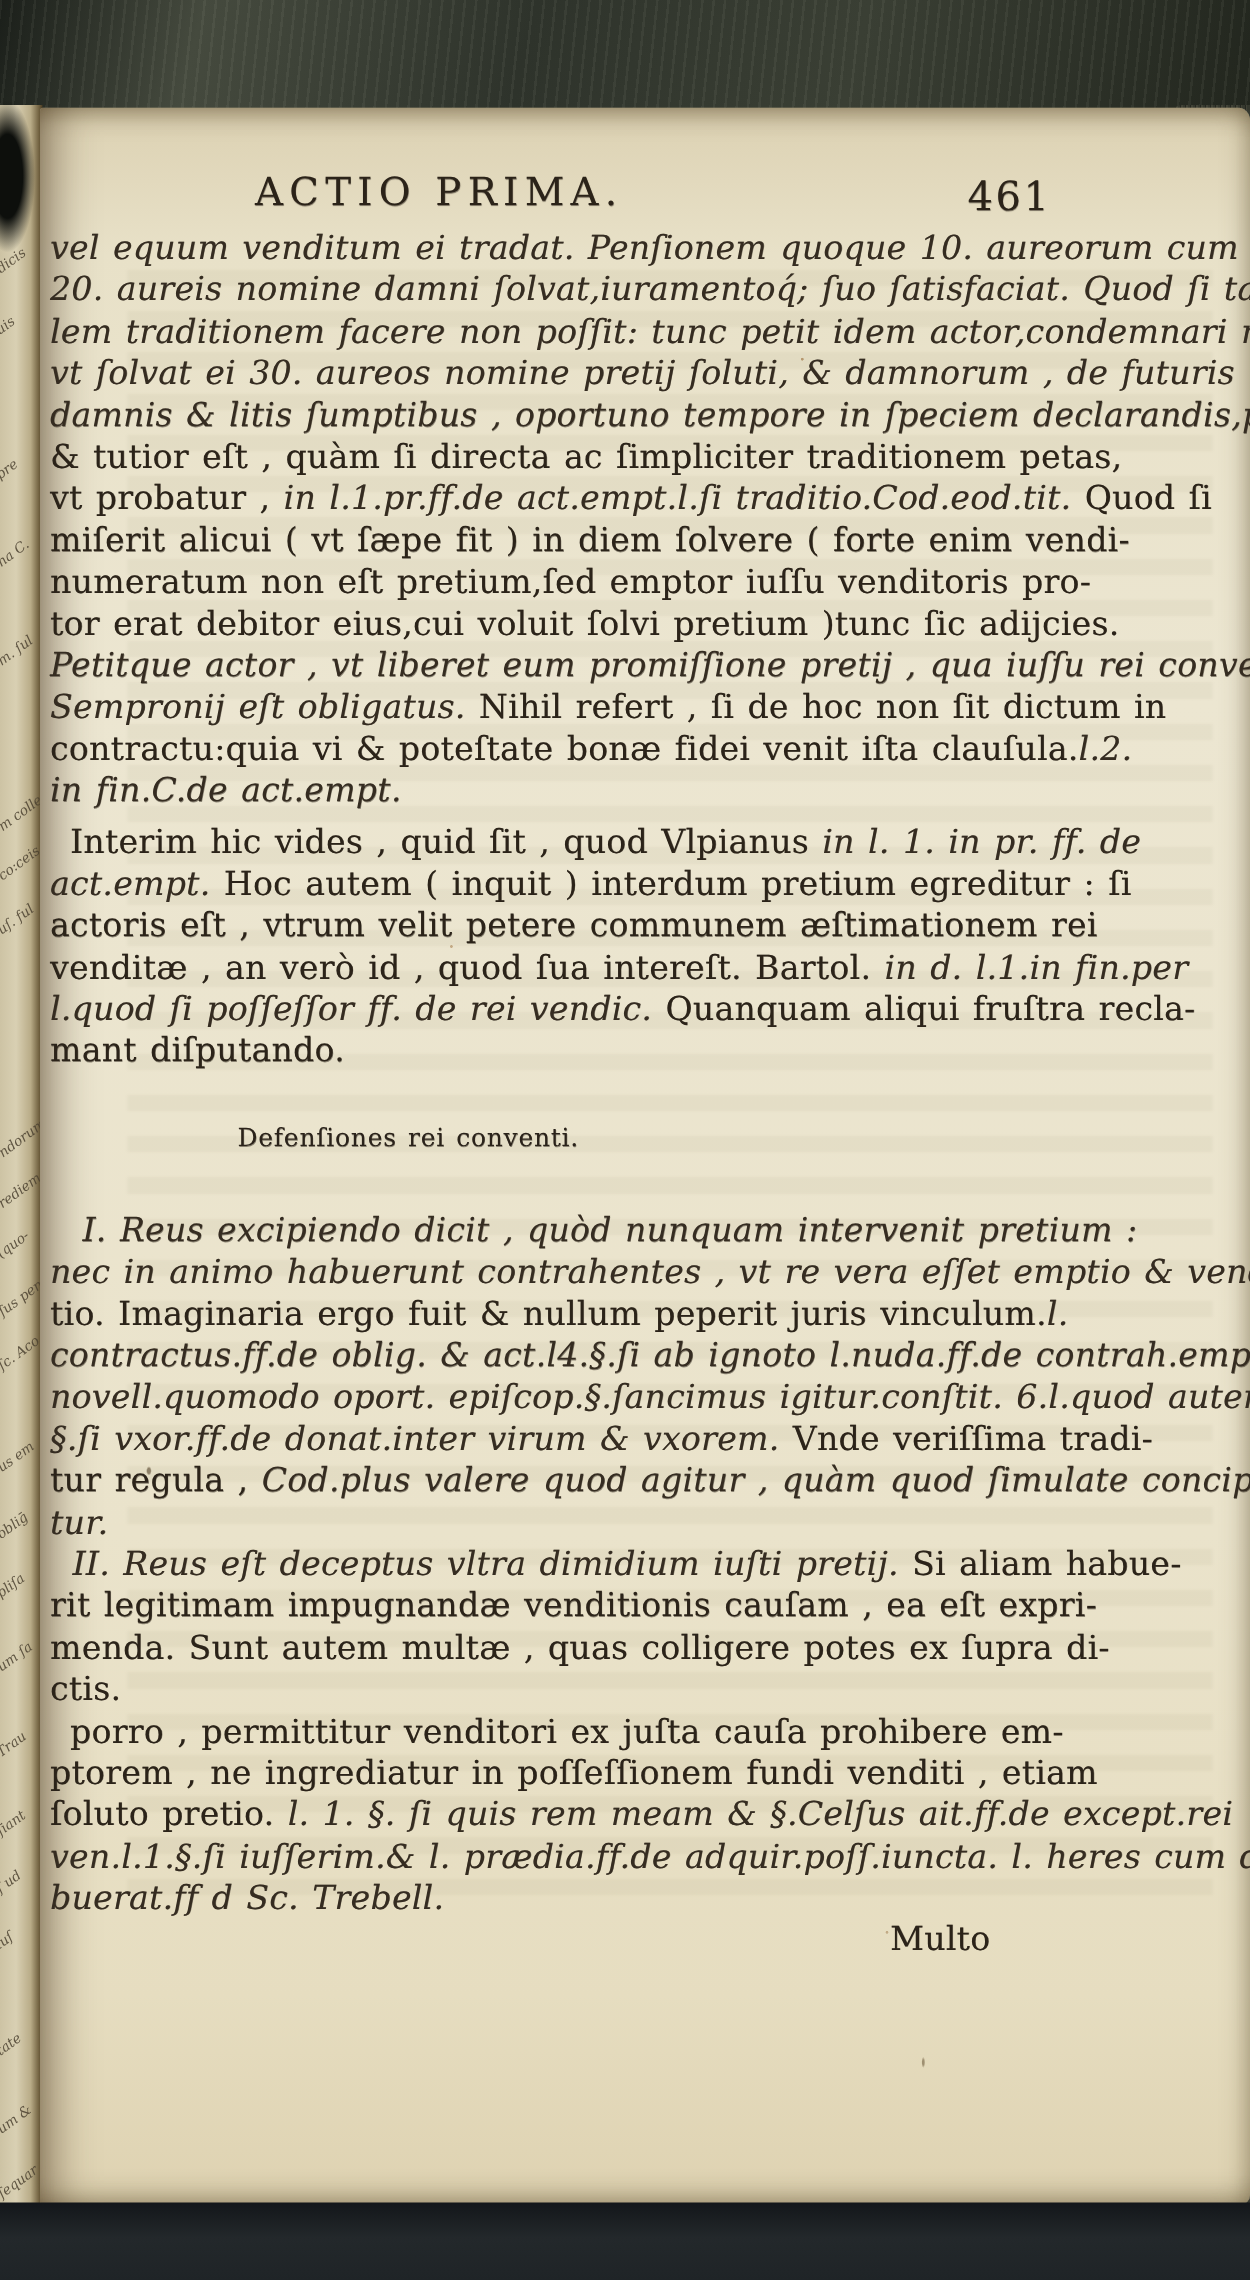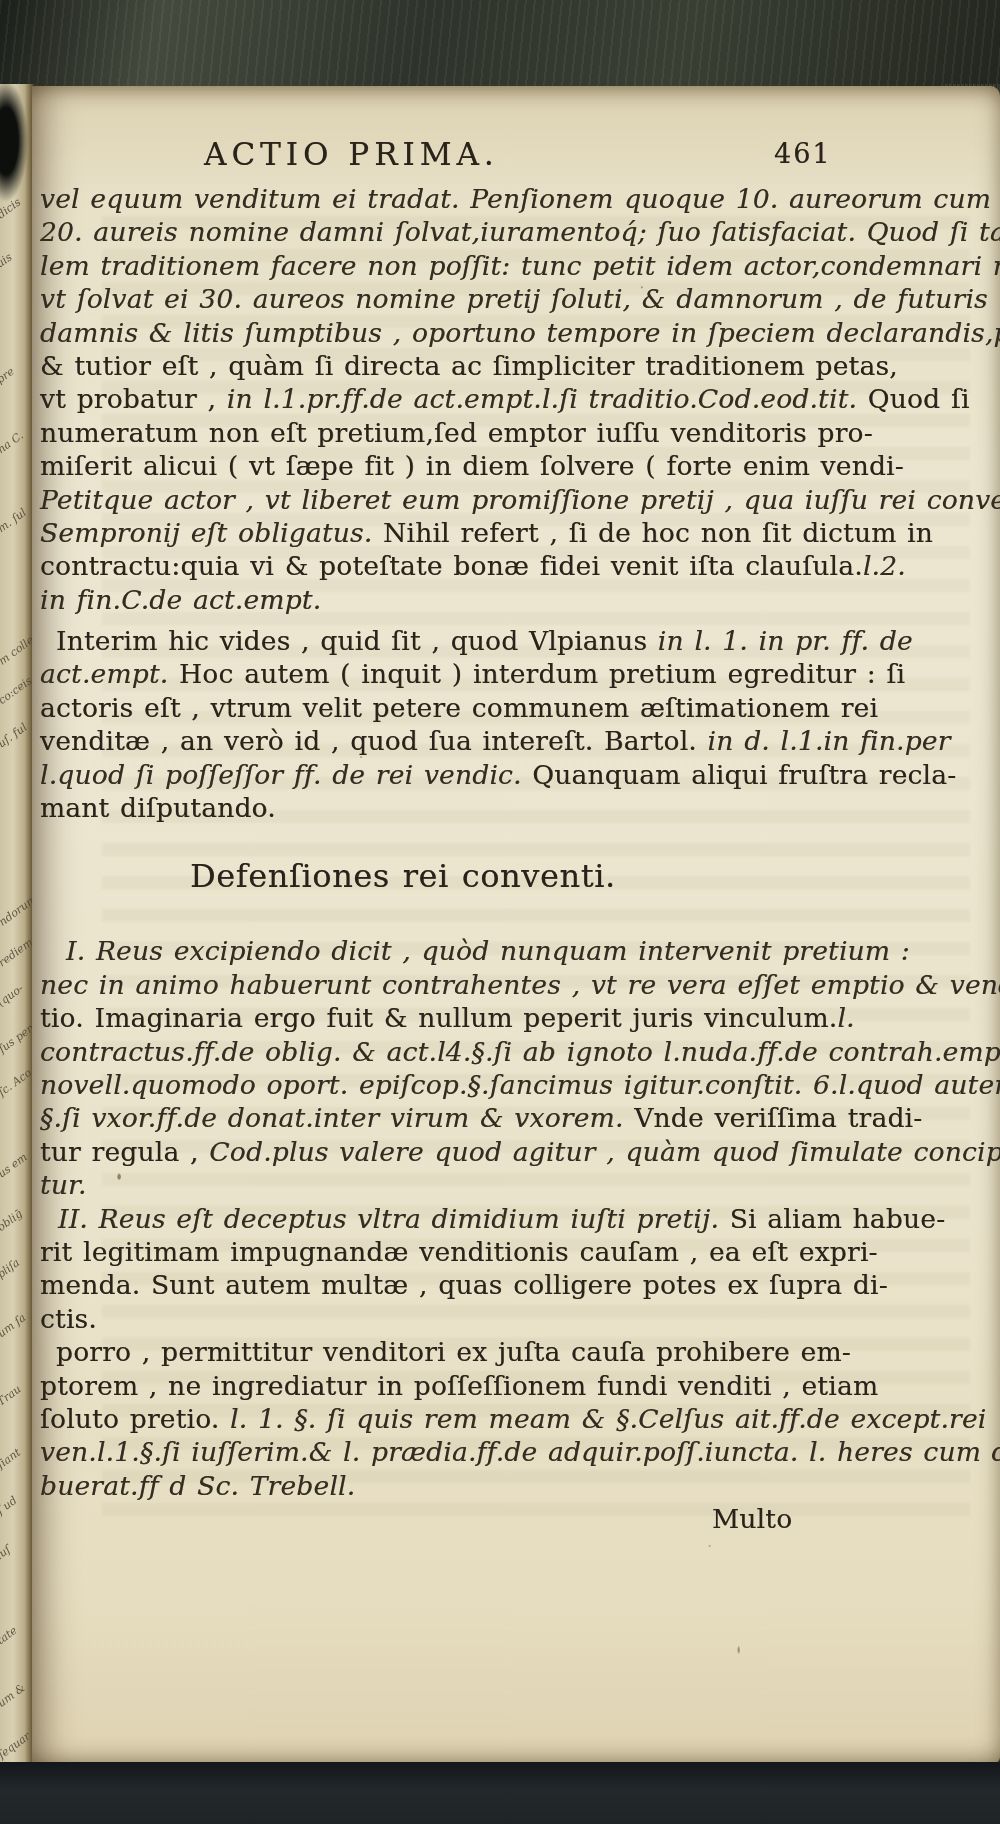--- a/index.html
+++ b/index.html
@@ -70,35 +70,35 @@
   }
   
   .running-head{position:absolute;top:50px;left:0;width:100%;height:40px;color:#2b2319;}
   .rh-title{
     position:absolute;left:172px;top:0;
     font-size:31px;letter-spacing:5px;white-space:nowrap;
     text-shadow:.3px .4px .6px rgba(43,35,25,.55);
   }
   .rh-num{
     position:absolute;left:742px;top:2px;
-    font-size:27px;letter-spacing:2px;
+    font-size:32px;letter-spacing:2px;
     text-shadow:.3px .4px .6px rgba(43,35,25,.55);
   }
   
   .text{
     position:absolute;left:8px;right:4px;top:96px;
     color:#2b2319;font-size:26.5px;line-height:33.4px;
     letter-spacing:.2px;word-spacing:2px;white-space:nowrap;
     text-shadow:.3px .3px .5px rgba(43,35,25,.5);
   }
   .line{height:33.4px;overflow:visible;}
   .it{font-style:italic;color:#352c21;margin-top:20px;}
   .section-heading{
     margin:30px 0 36px 150px;height:44px;line-height:44px;
-    font-size:32px;color:#2a221a;letter-spacing:.6px;
+    font-size:20px;color:#2a221a;letter-spacing:.6px;
   }
   .catchword-line{margin-left:672px;height:33.4px;}
 </style>
 </head>
 <body>
 
 <div class="band-top"></div>
 
 <div class="gutter" id="gutter">
     <span class="frag" style="top: 118px;">dicis</span>
@@ -138,22 +138,23 @@
   <div class="text">
     <div id="flow-top">
         <div class="para">
           <div class="line"><span class="it">vel equum venditum ei tradat.  Penſionem quoque 10. aureorum cum</span></div>
           <div class="line"><span class="it">20. aureis nomine damni ſolvat,iuramentoq́; ſuo ſatisfaciat. Quod ſi ta-</span></div>
           <div class="line"><span class="it">lem traditionem facere non poſſit: tunc petit idem actor,condemnari reũ,</span></div>
           <div class="line"><span class="it">vt ſolvat ei 30. aureos nomine pretij ſoluti, &amp; damnorum , de futuris</span></div>
           <div class="line"><span class="it">damnis &amp; litis ſumptibus , oportuno tempore in ſpeciem declarandis,pro-</span></div>
           <div class="line"><span class="ro">&amp; tutior eſt , quàm ſi directa ac ſimpliciter traditionem petas,</span></div>
           <div class="line"><span class="ro">vt probatur , </span><span class="it">in l.1.pr.ff.de act.empt.l.ſi traditio.Cod.eod.tit.</span><span class="ro">  Quod ſi</span></div>
+          <div class="line"><span class="ro">miſerit alicui ( vt ſæpe fit ) in diem ſolvere ( forte enim vendi-</span></div>
           <div class="line"><span class="ro">numeratum non eſt pretium,ſed emptor iuſſu venditoris pro-</span></div>
-          <div class="line"><span class="ro">miſerit alicui ( vt ſæpe fit ) in diem ſolvere ( forte enim vendi-</span></div>
+          <div class="line"><span class="ro">tor erat debitor eius,cui voluit ſolvi pretium )tunc ſic adijcies.</span></div>
           <div class="line"><span class="it">Petitque actor , vt liberet eum promiſſione pretij , qua iuſſu rei conventi</span></div>
           <div class="line"><span class="it">Sempronij eſt obligatus.</span><span class="ro">  Nihil refert , ſi de hoc non ſit dictum in</span></div>
           <div class="line"><span class="ro">contractu:quia vi &amp; poteſtate bonæ fidei venit iſta clauſula.</span><span class="it">l.2.</span></div>
           <div class="line"><span class="it">in fin.C.de act.empt.</span></div>
         </div>
         <div class="para" style="margin-top: 8px;">
           <div class="line" style="padding-left: 16px;"><span class="ro">Interim hic vides , quid ſit , quod Vlpianus </span><span class="it">in l. 1. in pr. ff. de</span></div>
           <div class="line"><span class="it">act.empt.</span><span class="ro">  Hoc autem ( inquit ) interdum pretium egreditur : ſi</span></div>
           <div class="line"><span class="ro">actoris eſt ,  vtrum velit petere communem æſtimationem rei</span></div>
           <div class="line"><span class="ro">venditæ , an verò id , quod ſua intereſt. Bartol. </span><span class="it">in d. l.1.in fin.per</span></div>

